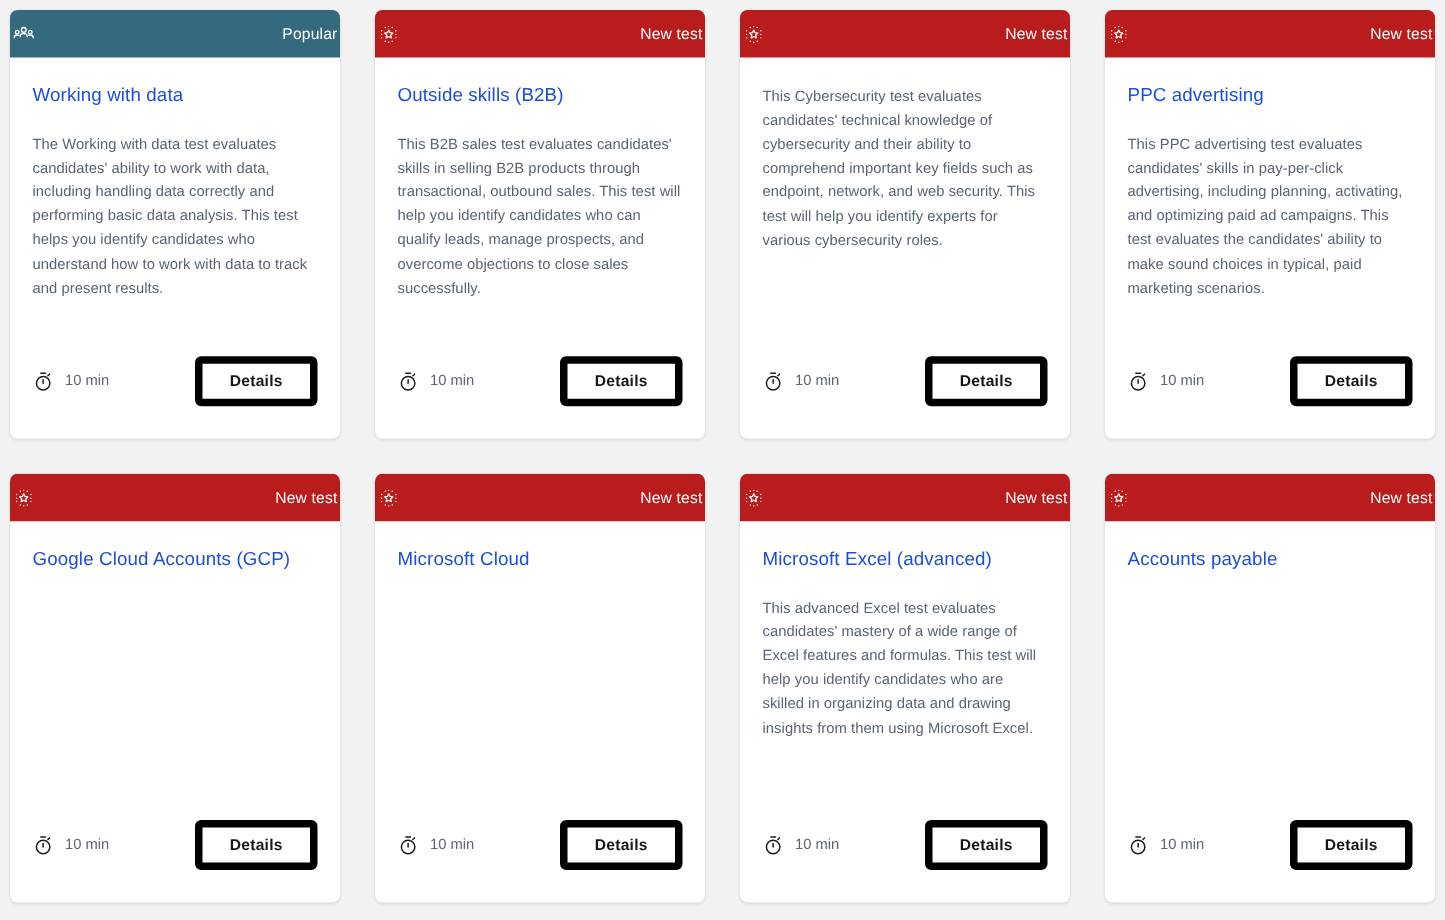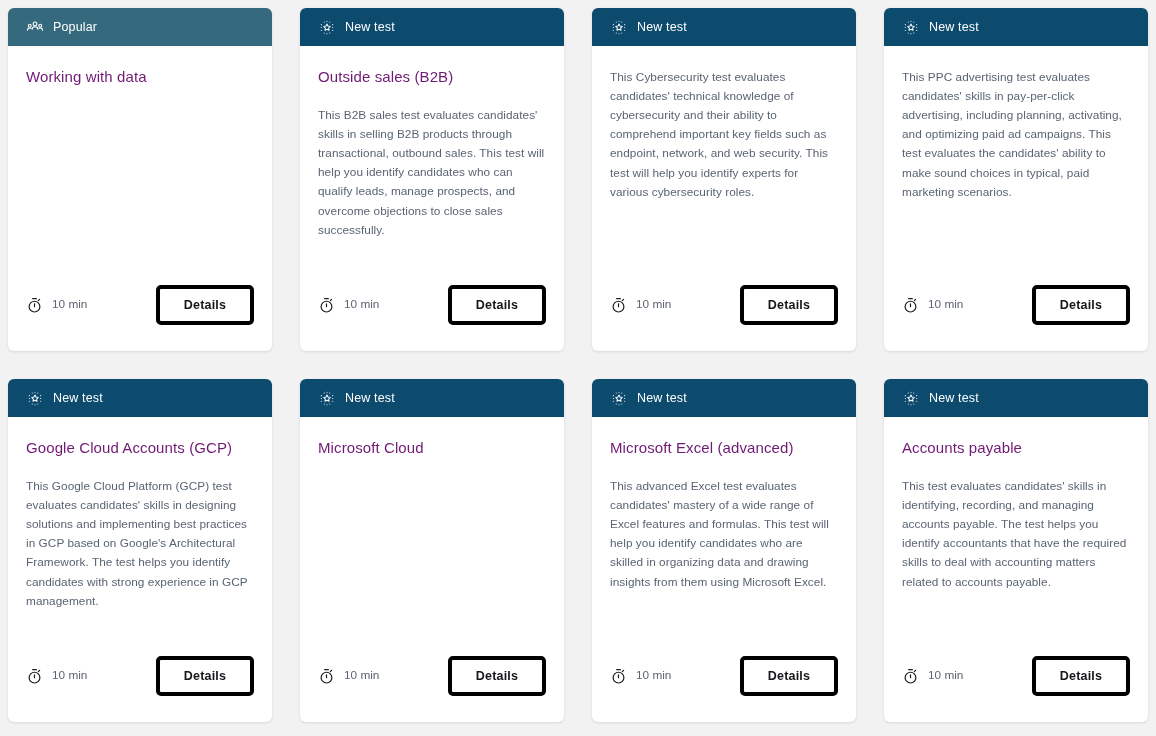--- a/index.html
+++ b/index.html
@@ -37,28 +37,29 @@
     overflow: hidden;
   }
   .card.row1 { height: 343px; }
   .card.row2 { height: 343px; }
 
   
   .card-header {
     height: 38px;
     display: flex;
     align-items: center;
-    padding: 0 18px;
+    padding: 0 2px;
     box-sizing: border-box;
     color: #ffffff;
     font-size: 12.5px;
     letter-spacing: 0.15px;
+    justify-content: space-between;
   }
   .card-header.popular { background: #35697d; }
-  .card-header.newtest { background: #0c4a6e; }
+  .card-header.newtest { background: #b91c1c; }
 
   .badge-icon {
     width: 18px;
     height: 18px;
     margin-right: 9px;
     flex: 0 0 auto;
     display: inline-flex;
     align-items: center;
     justify-content: center;
   }
@@ -67,21 +68,21 @@
 
   
   .card-body {
     padding: 22px 18px 0 18px;
     flex: 1 1 auto;
     box-sizing: border-box;
   }
 
   .card-title {
     font-size: 15px;
-    color: #701a75;
+    color: #1d4ed8;
     margin: 0 0 20px 0;
     font-weight: 400;
     letter-spacing: 0.1px;
     line-height: 1.2;
   }
 
   .card-desc {
     font-size: 11.8px;
     color: #596473;
     line-height: 1.62;
@@ -116,21 +117,21 @@
   .duration-label {
     font-size: 11.8px;
     color: #5d6570;
     line-height: 1;
   }
 
   .details-button {
     margin-left: auto;
     width: 98px;
     height: 40px;
-    border: 4px solid #000000;
+    border: 6px solid #000000;
     border-radius: 5px;
     background: #ffffff;
     color: #15171a;
     font-family: "Liberation Sans", sans-serif;
     font-size: 12.5px;
     font-weight: bold;
     letter-spacing: 0.2px;
     cursor: pointer;
     display: flex;
     align-items: center;
@@ -157,20 +158,21 @@
     <path d="M1.9 15.6c0-1.8 1.4-2.9 3.1-2.9 .6 0 1.2.13 1.7.38"></path>
     <circle cx="19" cy="9.6" r="1.9"></circle>
     <path d="M22.1 15.6c0-1.8-1.4-2.9-3.1-2.9-.6 0-1.2.13-1.7.38"></path>
   </svg>
 </span>
       <span class="badge-label">Popular</span>
     </div>
 
     <div class="card-body">
       <h3 class="card-title">Working with data</h3>
+      <p class="card-desc">The Working with data test evaluates candidates' ability to work with data, including handling data correctly and performing basic data analysis. This test helps you identify candidates who understand how to work with data to track and present results.</p>
     </div>
 
     <div class="card-footer">
       <div class="duration">
         <span class="timer-icon">
           <svg width="17" height="17" viewBox="0 0 24 24" fill="none" stroke="#1b1d21" stroke-width="1.7" stroke-linecap="round" stroke-linejoin="round">
             <circle cx="12" cy="13.6" r="7.6"></circle>
             <line x1="9.4" y1="2.3" x2="14.6" y2="2.3"></line>
             <path d="M17.4 5.1 L19.2 3.3"></path>
             <line x1="12" y1="13.6" x2="12" y2="9.6"></line>
@@ -199,21 +201,21 @@
     <circle cx="15.7" cy="4.6" r="0.75" fill="#ffffff" stroke="none"></circle>
     <circle cx="8.3" cy="19.4" r="0.75" fill="#ffffff" stroke="none"></circle>
     <circle cx="12.0" cy="20.3" r="0.75" fill="#ffffff" stroke="none"></circle>
     <circle cx="15.7" cy="19.4" r="0.75" fill="#ffffff" stroke="none"></circle>
   </svg>
 </span>
       <span class="badge-label">New test</span>
     </div>
 
     <div class="card-body">
-      <h3 class="card-title">Outside sales (B2B)</h3>
+      <h3 class="card-title">Outside skills (B2B)</h3>
       <p class="card-desc">This B2B sales test evaluates candidates' skills in selling B2B products through transactional, outbound sales. This test will help you identify candidates who can qualify leads, manage prospects, and overcome objections to close sales successfully.</p>
     </div>
 
     <div class="card-footer">
       <div class="duration">
         <span class="timer-icon">
           <svg width="17" height="17" viewBox="0 0 24 24" fill="none" stroke="#1b1d21" stroke-width="1.7" stroke-linecap="round" stroke-linejoin="round">
             <circle cx="12" cy="13.6" r="7.6"></circle>
             <line x1="9.4" y1="2.3" x2="14.6" y2="2.3"></line>
             <path d="M17.4 5.1 L19.2 3.3"></path>
@@ -286,20 +288,21 @@
     <circle cx="15.7" cy="4.6" r="0.75" fill="#ffffff" stroke="none"></circle>
     <circle cx="8.3" cy="19.4" r="0.75" fill="#ffffff" stroke="none"></circle>
     <circle cx="12.0" cy="20.3" r="0.75" fill="#ffffff" stroke="none"></circle>
     <circle cx="15.7" cy="19.4" r="0.75" fill="#ffffff" stroke="none"></circle>
   </svg>
 </span>
       <span class="badge-label">New test</span>
     </div>
 
     <div class="card-body">
+      <h3 class="card-title">PPC advertising</h3>
       <p class="card-desc">This PPC advertising test evaluates candidates' skills in pay-per-click advertising, including planning, activating, and optimizing paid ad campaigns. This test evaluates the candidates' ability to make sound choices in typical, paid marketing scenarios.</p>
     </div>
 
     <div class="card-footer">
       <div class="duration">
         <span class="timer-icon">
           <svg width="17" height="17" viewBox="0 0 24 24" fill="none" stroke="#1b1d21" stroke-width="1.7" stroke-linecap="round" stroke-linejoin="round">
             <circle cx="12" cy="13.6" r="7.6"></circle>
             <line x1="9.4" y1="2.3" x2="14.6" y2="2.3"></line>
             <path d="M17.4 5.1 L19.2 3.3"></path>
@@ -330,21 +333,20 @@
     <circle cx="8.3" cy="19.4" r="0.75" fill="#ffffff" stroke="none"></circle>
     <circle cx="12.0" cy="20.3" r="0.75" fill="#ffffff" stroke="none"></circle>
     <circle cx="15.7" cy="19.4" r="0.75" fill="#ffffff" stroke="none"></circle>
   </svg>
 </span>
       <span class="badge-label">New test</span>
     </div>
 
     <div class="card-body">
       <h3 class="card-title">Google Cloud Accounts (GCP)</h3>
-      <p class="card-desc">This Google Cloud Platform (GCP) test evaluates candidates' skills in designing solutions and implementing best practices in GCP based on Google's Architectural Framework. The test helps you identify candidates with strong experience in GCP management.</p>
     </div>
 
     <div class="card-footer">
       <div class="duration">
         <span class="timer-icon">
           <svg width="17" height="17" viewBox="0 0 24 24" fill="none" stroke="#1b1d21" stroke-width="1.7" stroke-linecap="round" stroke-linejoin="round">
             <circle cx="12" cy="13.6" r="7.6"></circle>
             <line x1="9.4" y1="2.3" x2="14.6" y2="2.3"></line>
             <path d="M17.4 5.1 L19.2 3.3"></path>
             <line x1="12" y1="13.6" x2="12" y2="9.6"></line>
@@ -461,21 +463,20 @@
     <circle cx="8.3" cy="19.4" r="0.75" fill="#ffffff" stroke="none"></circle>
     <circle cx="12.0" cy="20.3" r="0.75" fill="#ffffff" stroke="none"></circle>
     <circle cx="15.7" cy="19.4" r="0.75" fill="#ffffff" stroke="none"></circle>
   </svg>
 </span>
       <span class="badge-label">New test</span>
     </div>
 
     <div class="card-body">
       <h3 class="card-title">Accounts payable</h3>
-      <p class="card-desc">This test evaluates candidates' skills in identifying, recording, and managing accounts payable. The test helps you identify accountants that have the required skills to deal with accounting matters related to accounts payable.</p>
     </div>
 
     <div class="card-footer">
       <div class="duration">
         <span class="timer-icon">
           <svg width="17" height="17" viewBox="0 0 24 24" fill="none" stroke="#1b1d21" stroke-width="1.7" stroke-linecap="round" stroke-linejoin="round">
             <circle cx="12" cy="13.6" r="7.6"></circle>
             <line x1="9.4" y1="2.3" x2="14.6" y2="2.3"></line>
             <path d="M17.4 5.1 L19.2 3.3"></path>
             <line x1="12" y1="13.6" x2="12" y2="9.6"></line>

